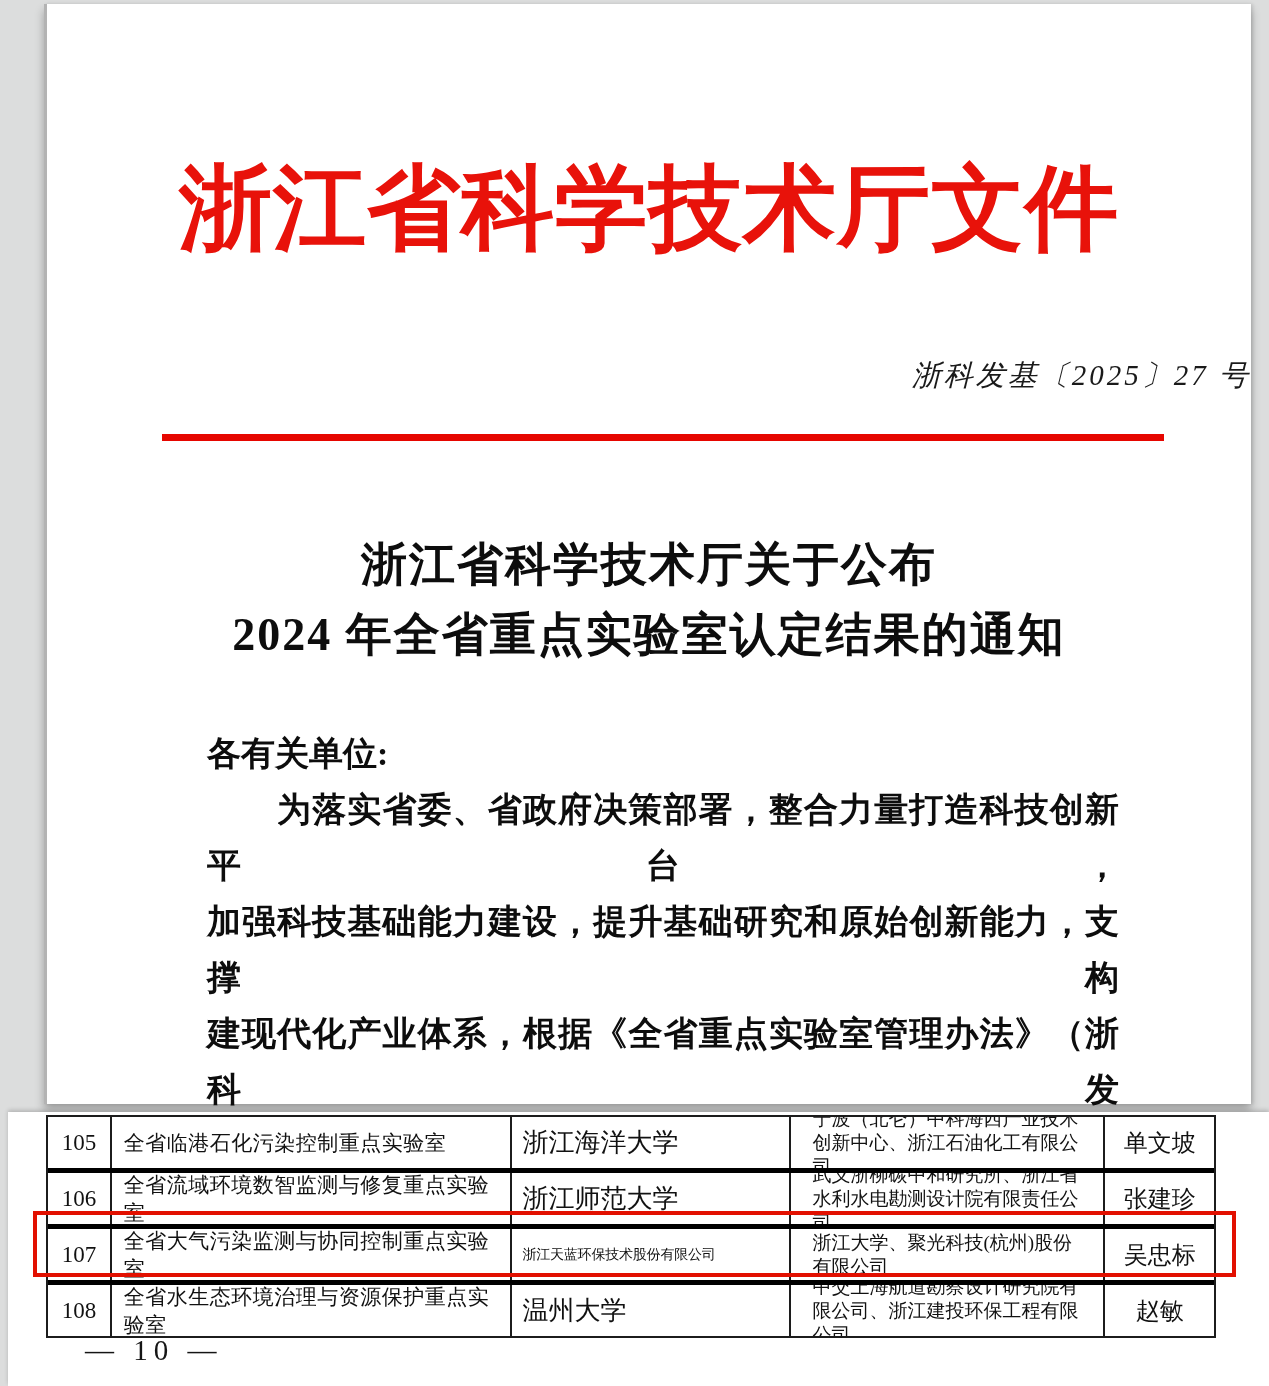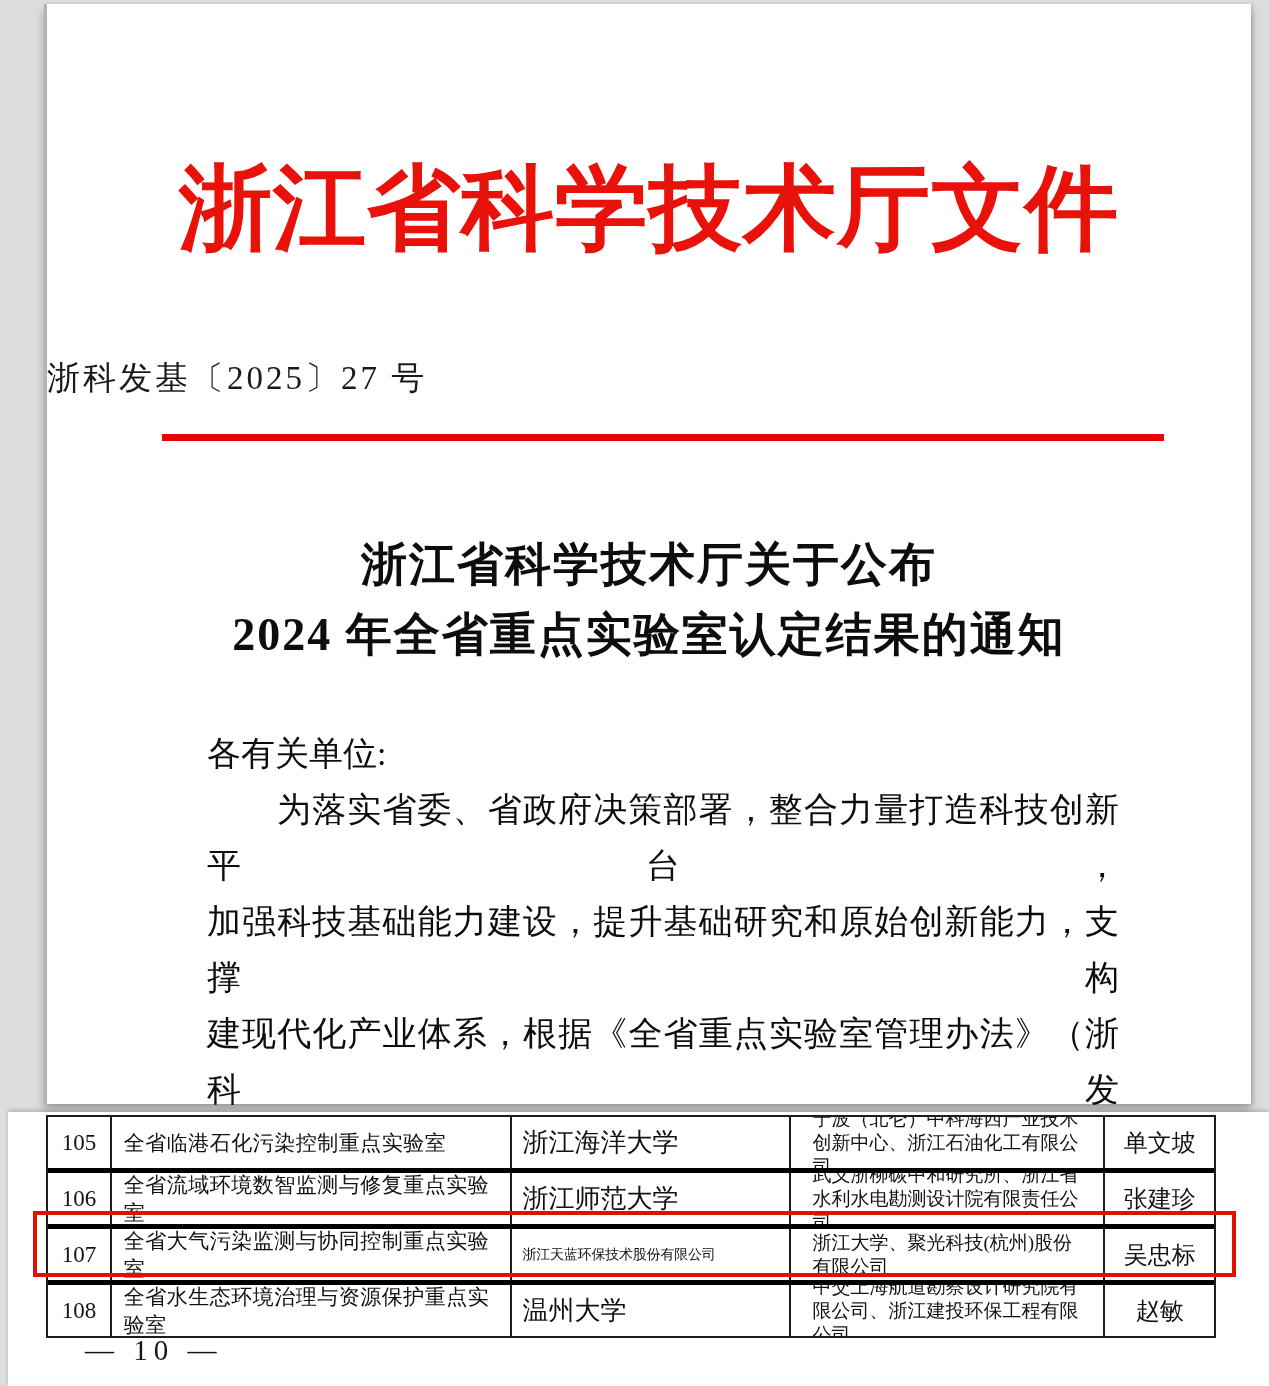--- a/index.html
+++ b/index.html
@@ -18,40 +18,41 @@
   }
   .letterhead-title{
     position:absolute;left:0;top:142px;width:100%;
     text-align:center;
     font-size:93px;font-weight:900;letter-spacing:1px;
     color:#e8120a;
     white-space:nowrap;
   }
   .doc-number{
     position:absolute;left:0;top:352px;width:100%;
-    text-align:left;font-size:33px;letter-spacing:3px;color:#1a1a1a;
+    text-align:right;font-size:29px;letter-spacing:3px;color:#1a1a1a;font-style:italic;
   }
   .red-rule{
     position:absolute;left:115px;top:430px;width:1002px;height:7px;
     background:#e60600;border:none;
   }
   .notice-title{
     position:absolute;left:0;width:100%;text-align:center;
     font-size:46px;font-weight:bold;color:#0d0d0d;letter-spacing:2px;
     white-space:nowrap;
   }
   .notice-title.l1{top:530px;}
   .notice-title.l2{top:600px;}
   .doc-body{
     position:absolute;left:160px;top:722px;width:912px;
     font-size:34px;line-height:56px;color:#0d0d0d;
   }
   .body-line{
     text-align:justify;text-align-last:justify;
     white-space:normal;
+    font-weight:bold;
   }
   .body-line.salutation{text-align-last:left;}
   .body-line.indent{text-indent:70px;}
   .body-line.last{text-align-last:left;}
   
   .page-bottom{
     position:absolute;left:8px;top:1112px;width:1261px;height:274px;
     background:#ffffff;
     box-shadow:0 -2px 4px rgba(0,0,0,.18);
   }

